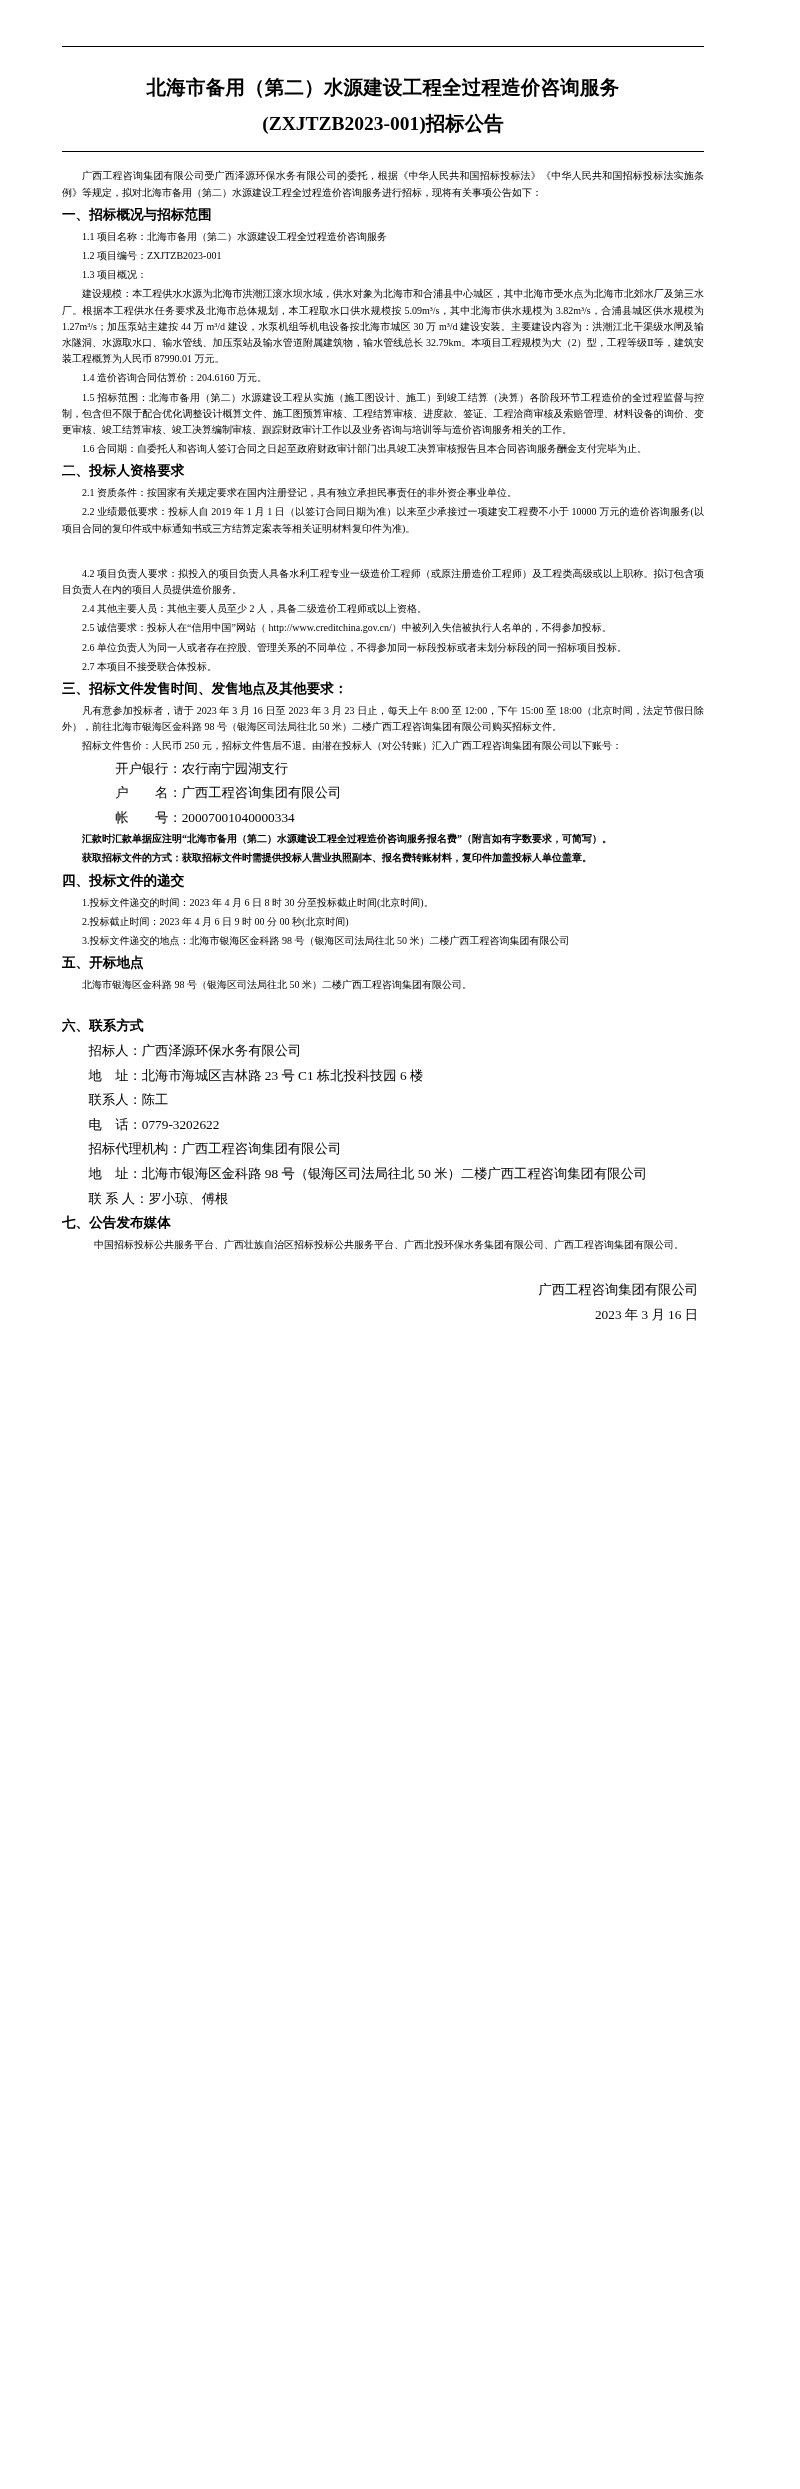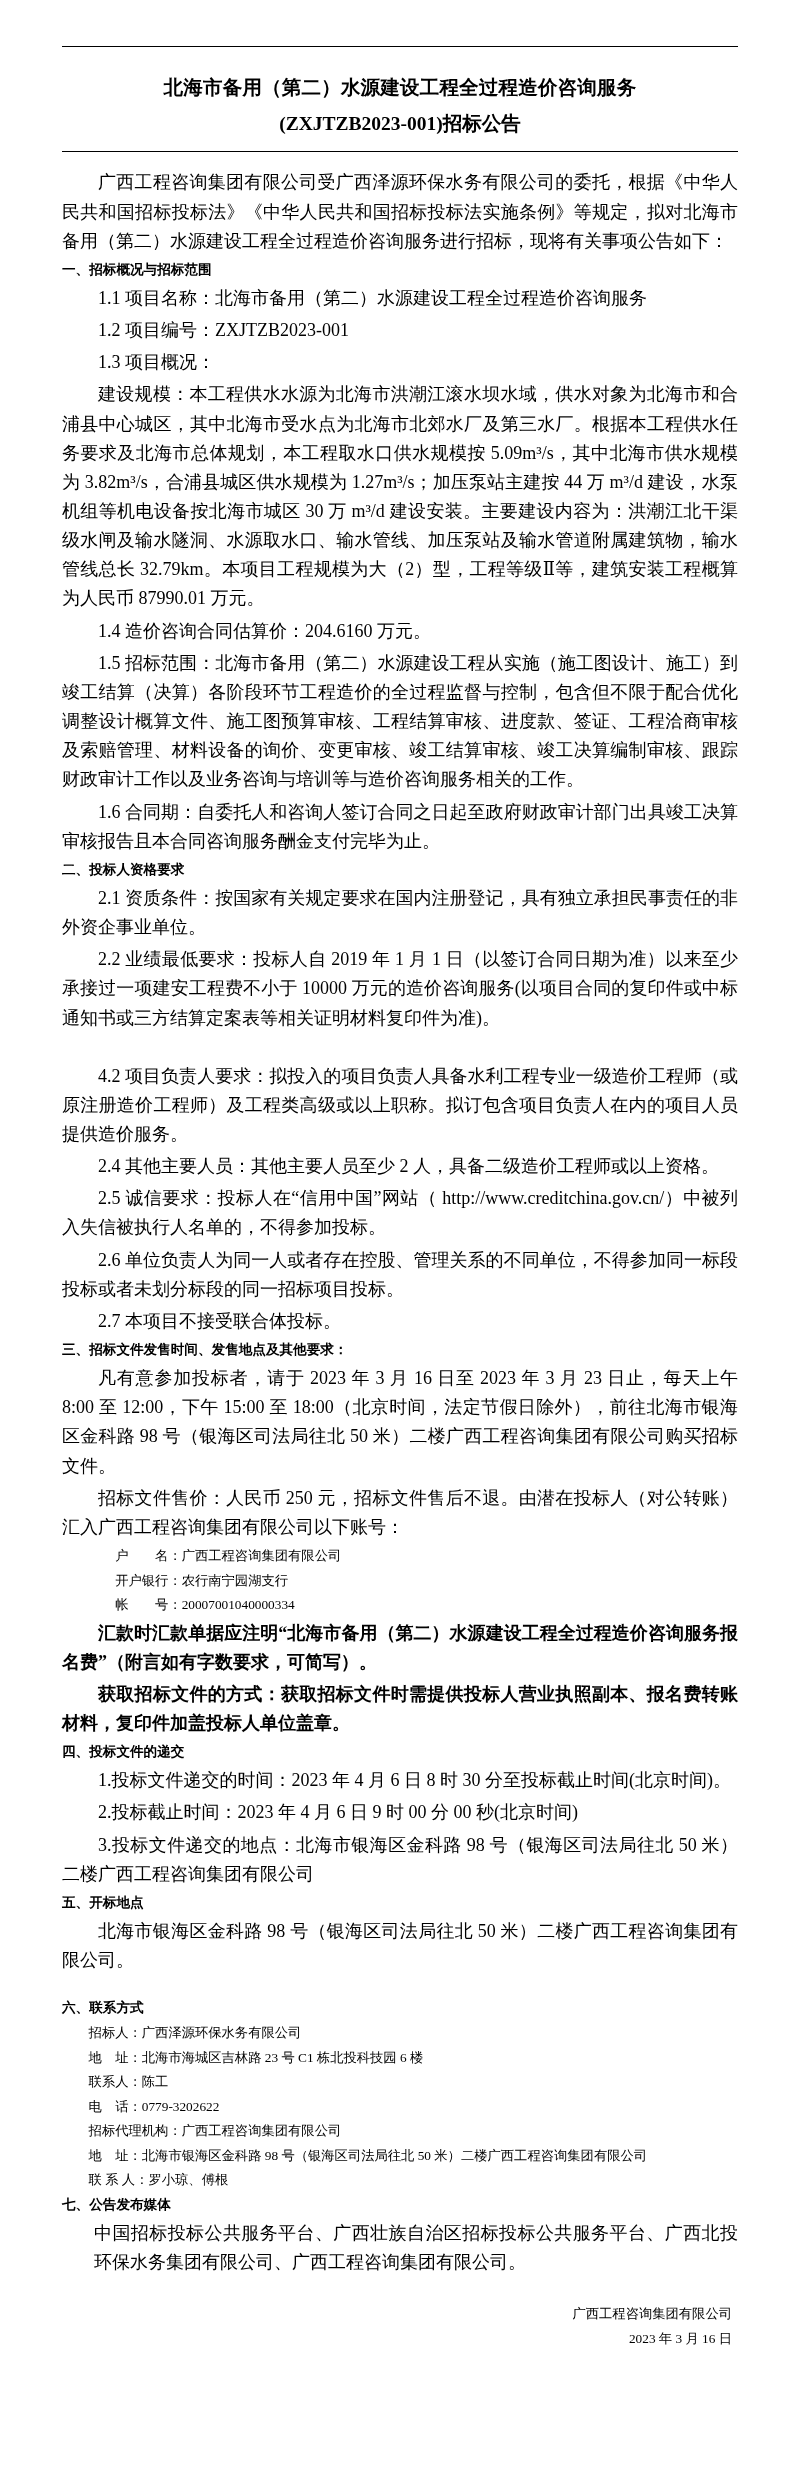--- a/index.html
+++ b/index.html
@@ -10,21 +10,21 @@
   body {
     font-family: "Liberation Serif", "DejaVu Serif", serif;
     color: #000000;
   }
   .page {
     width: 800px;
     min-height: 2489px;
     margin: 0 auto;
     background: #ffffff;
     box-sizing: border-box;
-    padding: 46px 62px 30px 62px;
+    padding: 46px 96px 30px 62px;
     position: relative;
   }
   .top-rule {
     border-top: 1px solid #000;
     width: 100%;
     margin: 0 0 26px 0;
   }
   .doc-title {
     text-align: center;
     font-size: 19.5px;
@@ -40,21 +40,21 @@
     line-height: 1.55;
     margin: 0 0 12px 0;
   }
   .title-rule {
     border-bottom: 1.2px solid #000;
     width: 100%;
     margin: 10px 0 16px 0;
   }
   p {
     margin: 0 0 3px 0;
-    font-size: 18px;
+    font-size: 10px;
     line-height: 1.62;
     text-align: justify;
     text-justify: inter-ideograph;
   }
   .ind2 { text-indent: 2em; }
   .heading {
     font-weight: bold;
     font-size: 13.6px;
     margin: 3px 0 3px 0;
     line-height: 1.62;
@@ -116,24 +116,24 @@
   <p class="ind2">2.4 其他主要人员：其他主要人员至少 2 人，具备二级造价工程师或以上资格。</p>
   <p class="ind2">2.5 诚信要求：投标人在“信用中国”网站（ http://www.creditchina.gov.cn/）中被列入失信被执行人名单的，不得参加投标。</p>
   <p class="ind2">2.6 单位负责人为同一人或者存在控股、管理关系的不同单位，不得参加同一标段投标或者未划分标段的同一招标项目投标。</p>
   <p class="ind2">2.7 本项目不接受联合体投标。</p>
 
   <p class="heading">三、招标文件发售时间、发售地点及其他要求：</p>
   <p class="ind2">凡有意参加投标者，请于 2023 年 3 月 16 日至 2023 年 3 月 23 日止，每天上午 8:00 至 12:00，下午 15:00 至 18:00（北京时间，法定节假日除外），前往北海市银海区金科路 98 号（银海区司法局往北 50 米）二楼广西工程咨询集团有限公司购买招标文件。</p>
   <p class="ind2">招标文件售价：人民币 250 元，招标文件售后不退。由潜在投标人（对公转账）汇入广西工程咨询集团有限公司以下账号：</p>
 
   <p class="kv">
-    <span class="kv-label">户　　名：</span><span>广西工程咨询集团有限公司</span>
+    <span class="kv-label">开户银行：</span><span>农行南宁园湖支行</span>
   </p>
   <p class="kv">
-    <span class="kv-label">开户银行：</span><span>农行南宁园湖支行</span>
+    <span class="kv-label">户　　名：</span><span>广西工程咨询集团有限公司</span>
   </p>
   <p class="kv">
     <span class="kv-label">帐　　号：</span><span>20007001040000334</span>
   </p>
 
   <p class="ind2 bold">汇款时汇款单据应注明“北海市备用（第二）水源建设工程全过程造价咨询服务报名费”（附言如有字数要求，可简写）。</p>
   <p class="ind2 bold">获取招标文件的方式：获取招标文件时需提供投标人营业执照副本、报名费转账材料，复印件加盖投标人单位盖章。</p>
 
   <p class="heading">四、投标文件的递交</p>
   <p class="ind2">1.投标文件递交的时间：2023 年 4 月 6 日 8 时 30 分至投标截止时间(北京时间)。</p>

